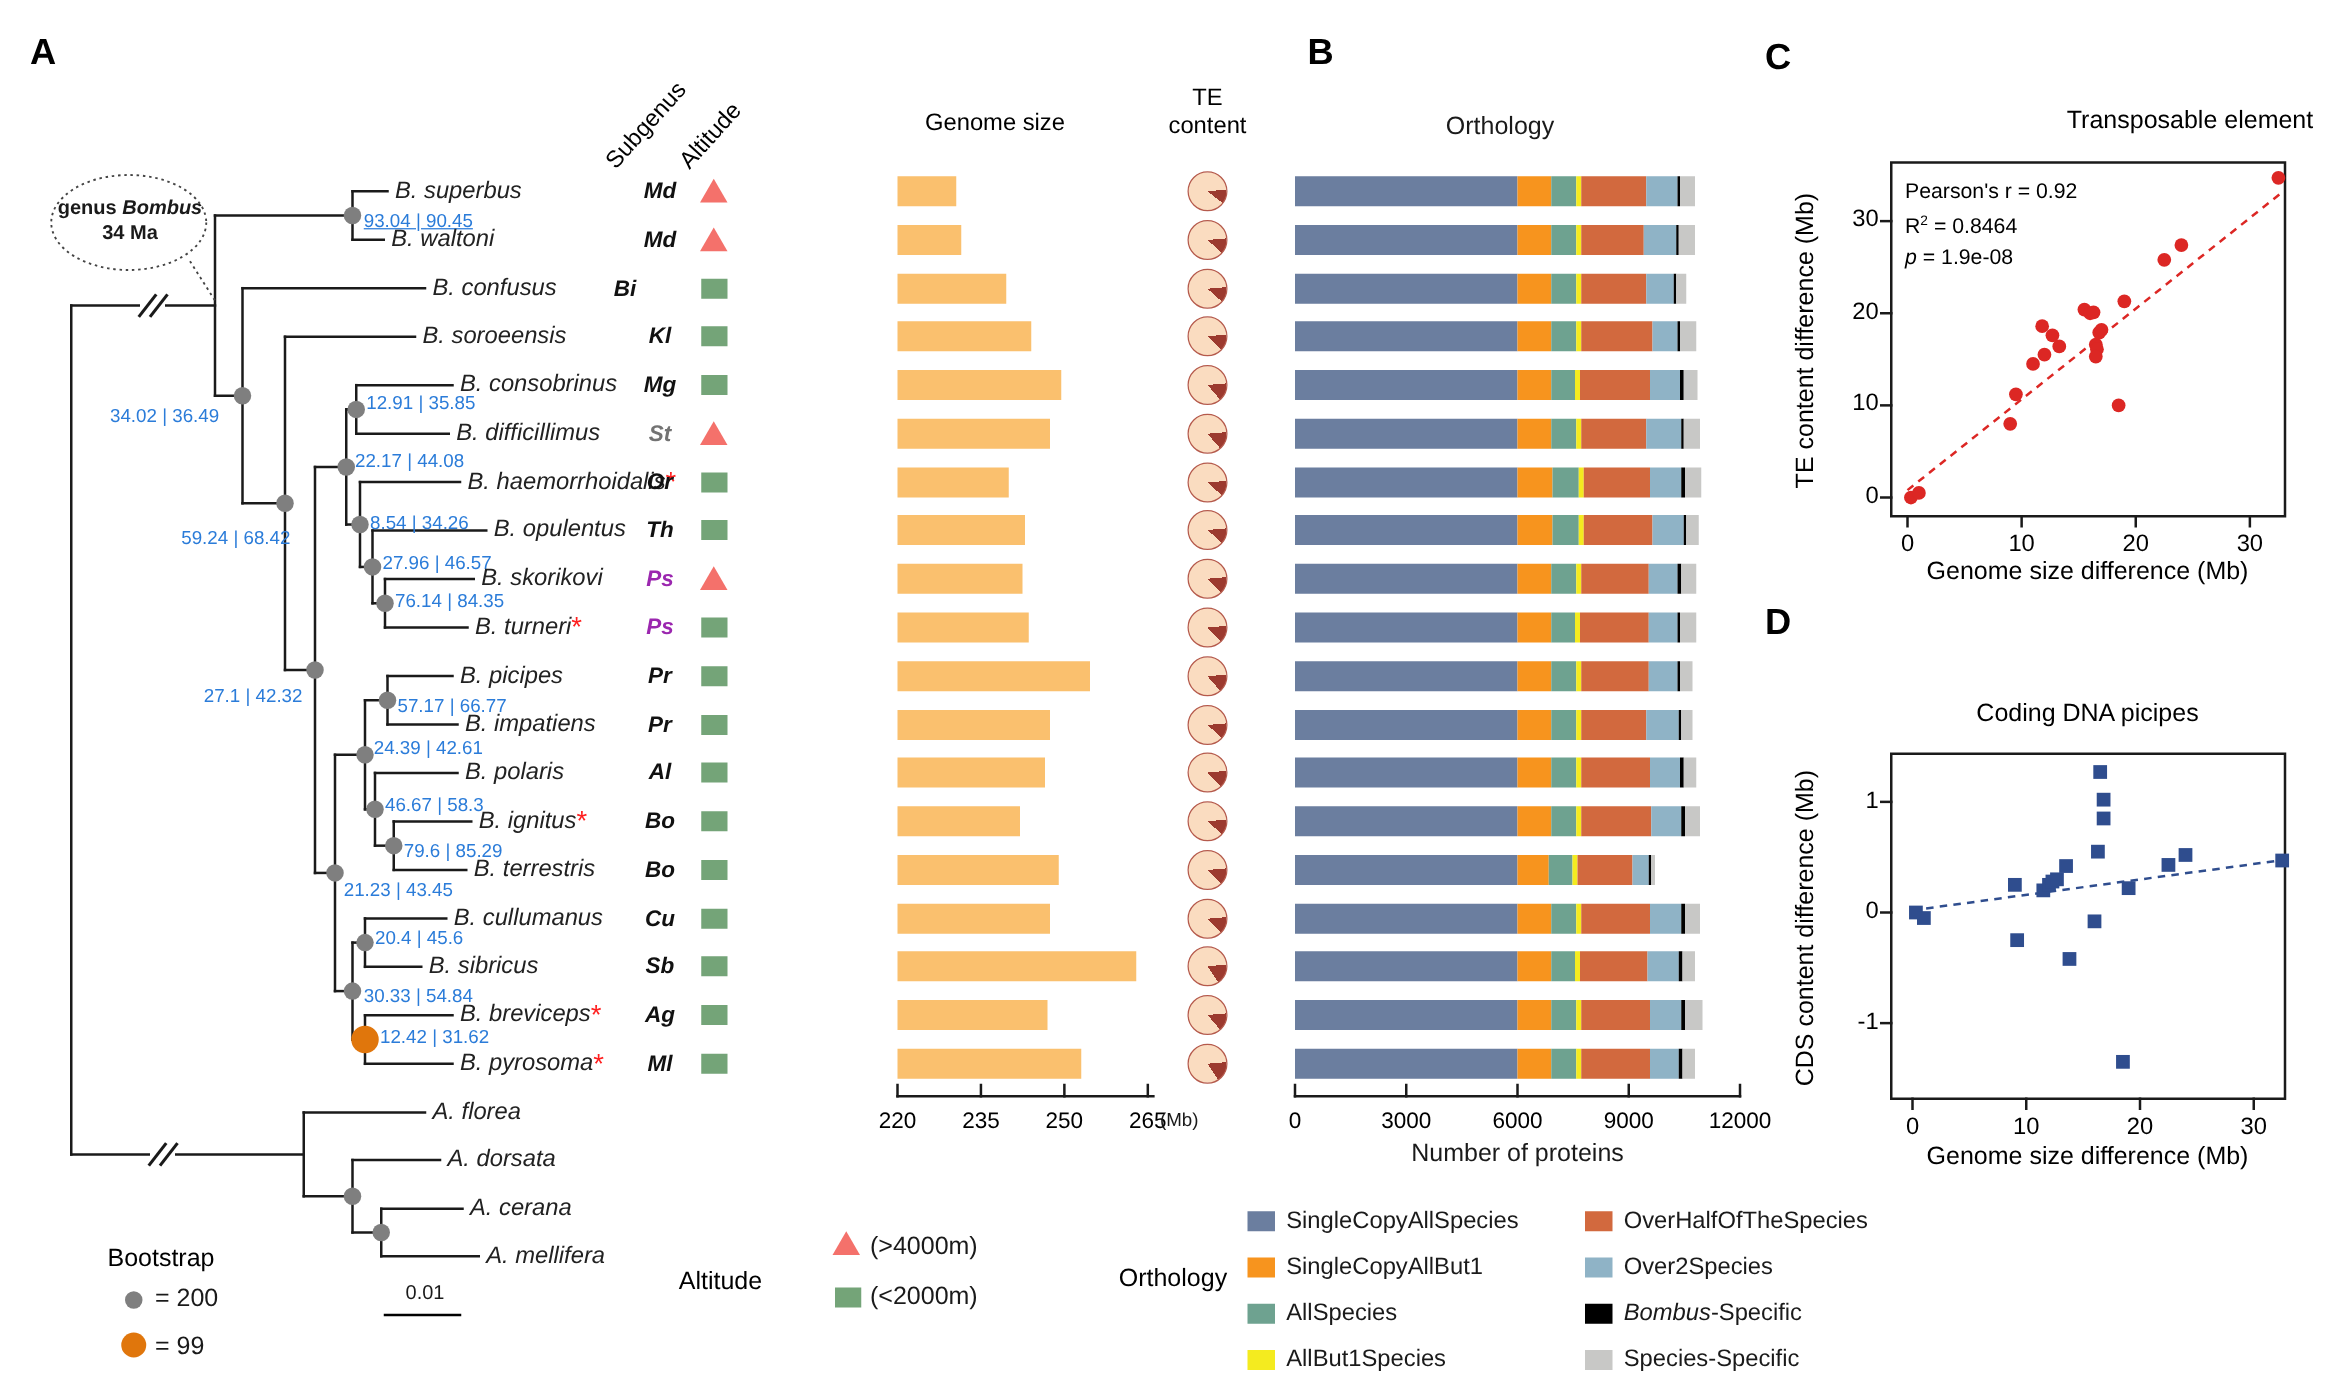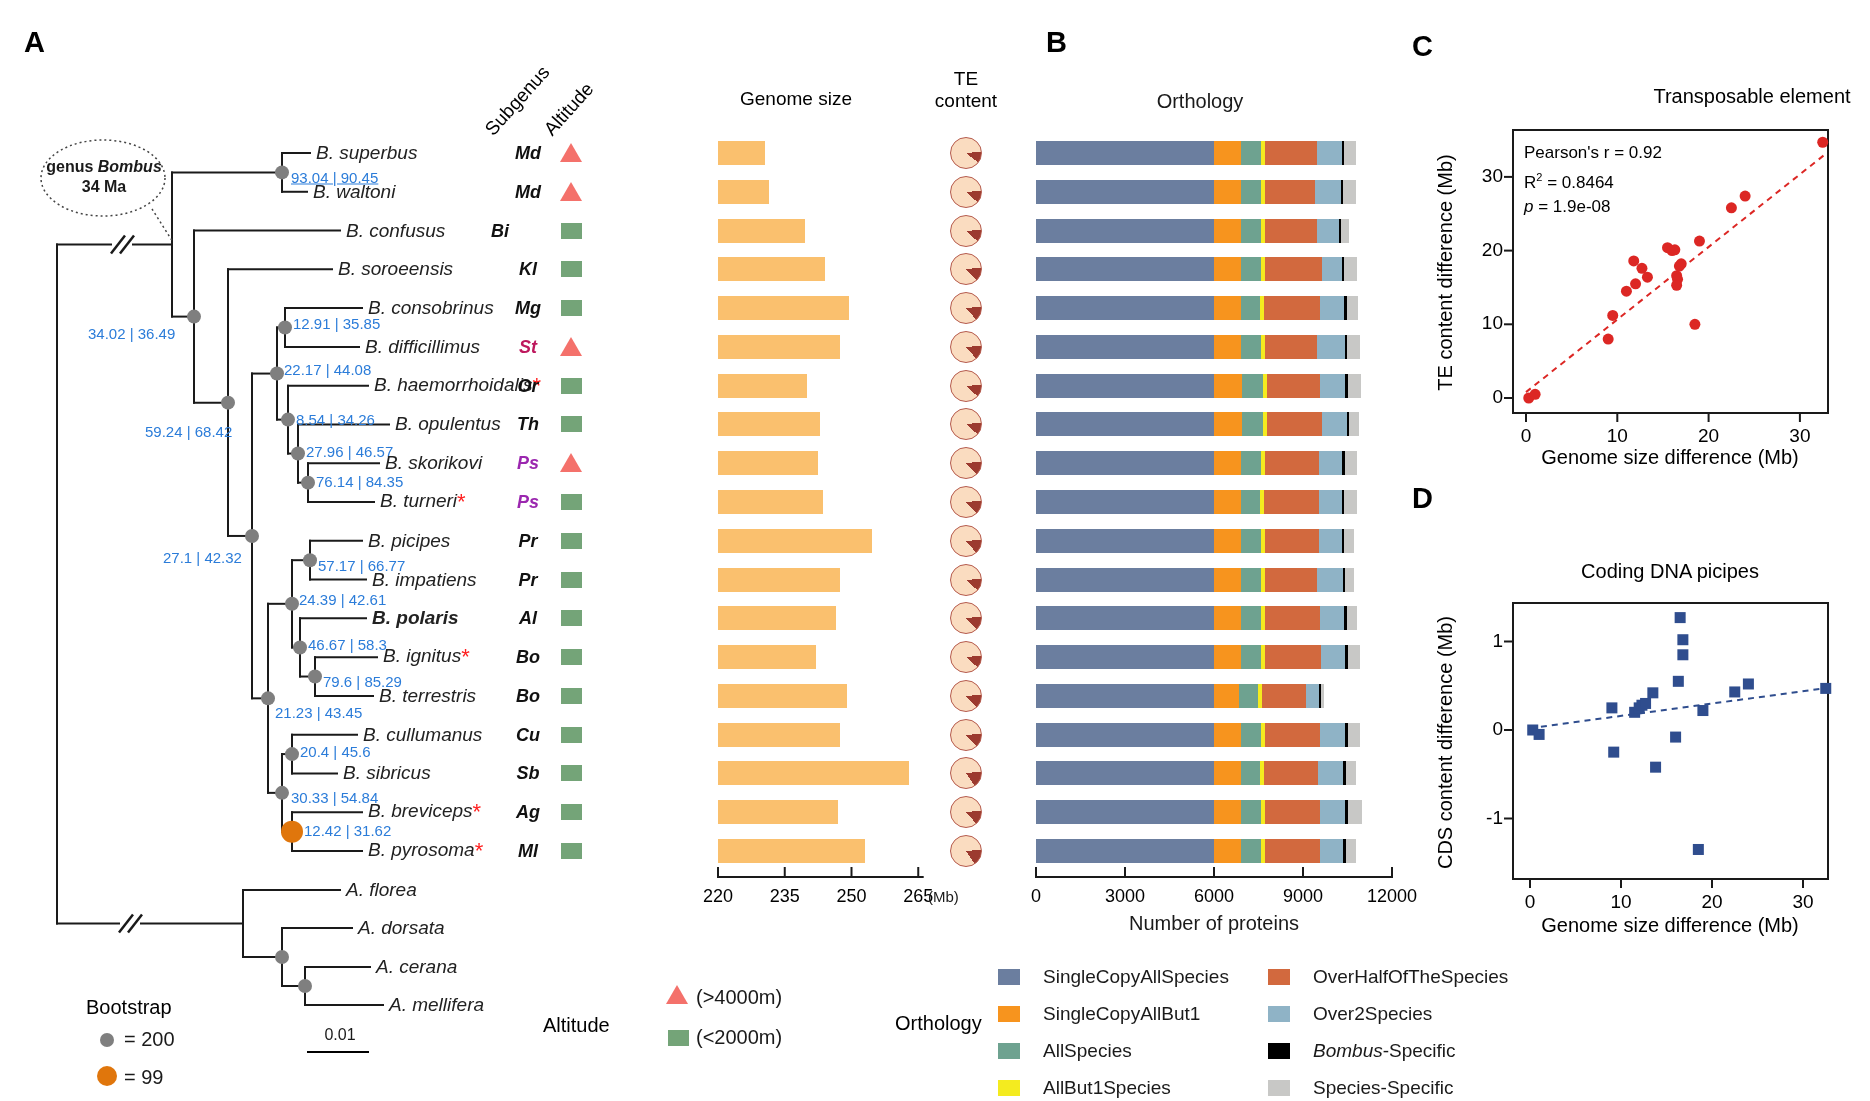--- a/index.html
+++ b/index.html
@@ -17,21 +17,21 @@
   .tri{width:0;height:0;border-left:11px solid transparent;border-right:11px solid transparent;border-bottom:19px solid #F4716B;}
   .sq{width:21px;height:16px;background:#74A478;}
   .gbar{position:absolute;height:24px;background:#FAC06E;}
   .tepie{position:absolute;width:32px;height:32px;border-radius:50%;border:1.6px solid #B55A4C;box-sizing:border-box;}
   .obar{position:absolute;height:24px;display:flex;}
   .obar span{height:100%;display:block;}
   .ticklabel{position:absolute;font-size:18px;color:#000;white-space:nowrap;}
   .axis-label{font-size:20px;color:#000;}
   .stats{position:absolute;font-size:17px;line-height:24px;color:#000;}
   .stats sup{font-size:11px;}
-  .legend-item{display:flex;align-items:center;gap:23px;font-size:19px;white-space:nowrap;}
+  .legend-item{display:flex;align-items:center;gap:9px;font-size:19px;white-space:nowrap;}
   .legend-swatch{width:22px;height:16px;flex:0 0 auto;}
   .bubble-text{position:absolute;left:43px;top:157px;width:122px;text-align:center;font-size:16px;font-weight:bold;line-height:20px;}
   .bootleg{font-size:20px;color:#000;}
 </style>
 </head>
 <body>
 
 <div id="stage">
   <svg id="fig-svg" class="abs" style="left:0;top:0;pointer-events:none" width="1870" height="1101">
       <line x1="57" y1="244.49656249999998" x2="57" y2="923.5" stroke="#1a1a1a" stroke-width="2" stroke-linecap="square"></line>
@@ -243,21 +243,21 @@
       <div class="sp-label" style="position: absolute; left: 346px; top: 230.56px;"><span>B. confusus</span></div>
       <div class="sp-label" style="position: absolute; left: 338px; top: 269.34px;"><span>B. soroeensis</span></div>
       <div class="sp-label" style="position: absolute; left: 368px; top: 308.12px;"><span>B. consobrinus</span></div>
       <div class="sp-label" style="position: absolute; left: 365px; top: 346.9px;"><span>B. difficillimus</span></div>
       <div class="sp-label" style="position: absolute; left: 374px; top: 385.68px;"><span>B. haemorrhoidalis</span><span class="ast">*</span></div>
       <div class="sp-label" style="position: absolute; left: 395px; top: 424.46px;"><span>B. opulentus</span></div>
       <div class="sp-label" style="position: absolute; left: 385px; top: 463.24px;"><span>B. skorikovi</span></div>
       <div class="sp-label" style="position: absolute; left: 380px; top: 502.02px;"><span>B. turneri</span><span class="ast">*</span></div>
       <div class="sp-label" style="position: absolute; left: 368px; top: 540.8px;"><span>B. picipes</span></div>
       <div class="sp-label" style="position: absolute; left: 372px; top: 579.58px;"><span>B. impatiens</span></div>
-      <div class="sp-label" style="position: absolute; left: 372px; top: 618.36px; font-weight: bold;"><span>B. polaris</span></div>
+      <div class="sp-label" style="position: absolute; left: 372px; top: 618.36px;"><span>B. polaris</span></div>
       <div class="sp-label" style="position: absolute; left: 383px; top: 657.14px;"><span>B. ignitus</span><span class="ast">*</span></div>
       <div class="sp-label" style="position: absolute; left: 379px; top: 695.92px;"><span>B. terrestris</span></div>
       <div class="sp-label" style="position: absolute; left: 363px; top: 734.7px;"><span>B. cullumanus</span></div>
       <div class="sp-label" style="position: absolute; left: 343px; top: 773.48px;"><span>B. sibricus</span></div>
       <div class="sp-label" style="position: absolute; left: 368px; top: 812.26px;"><span>B. breviceps</span><span class="ast">*</span></div>
       <div class="sp-label" style="position: absolute; left: 368px; top: 851.04px;"><span>B. pyrosoma</span><span class="ast">*</span></div>
       <div class="sp-label" style="position: absolute; left: 346px; top: 890px;"><span>A. florea</span></div>
       <div class="sp-label" style="position: absolute; left: 358px; top: 928px;"><span>A. dorsata</span></div>
       <div class="sp-label" style="position: absolute; left: 376px; top: 967px;"><span>A. cerana</span></div>
       <div class="sp-label" style="position: absolute; left: 389px; top: 1005px;"><span>A. mellifera</span></div>
@@ -336,21 +336,21 @@
       <div class="obar" style="position: absolute; left: 1036px; top: 296.12px;">
         <span style="width: 178px; background: rgb(107, 126, 159);"></span>
         <span style="width: 26.7px; background: rgb(247, 148, 30);"></span>
         <span style="width: 19.2833px; background: rgb(110, 162, 144);"></span>
         <span style="width: 3.56px; background: rgb(244, 235, 31);"></span>
         <span style="width: 56.3667px; background: rgb(210, 105, 62);"></span>
         <span style="width: 24.3267px; background: rgb(143, 179, 198);"></span>
         <span style="width: 2.37333px; background: rgb(0, 0, 0);"></span>
         <span style="width: 11.8667px; background: rgb(200, 200, 198);"></span>
       </div>
-      <div class="subg" style="position: absolute; left: 498px; top: 346.9px; color: #be185d;">St</div>
+      <div class="subg" style="position: absolute; left: 498px; top: 346.9px; color: #737373;">St</div>
       <div style="position: absolute; left: 555px; top: 336.9px; width: 32px; display: flex; justify-content: center;">
         <div class="tri"></div>
       </div>
       <div class="gbar" style="position: absolute; left: 718px; top: 334.9px; width: 122.375px; background: rgb(250, 192, 110);"></div>
       <div class="tepie" style="position: absolute; left: 950px; top: 330.9px; background: conic-gradient(from 85deg, rgb(156, 58, 47) 0deg, rgb(156, 58, 47) 15%, rgb(250, 220, 192) 15%, rgb(250, 220, 192) 100%); border-color: rgb(181, 90, 76);"></div>
       <div class="obar" style="position: absolute; left: 1036px; top: 334.9px;">
         <span style="width: 178px; background: rgb(107, 126, 159);"></span>
         <span style="width: 26.7px; background: rgb(247, 148, 30);"></span>
         <span style="width: 20.7667px; background: rgb(110, 162, 144);"></span>
         <span style="width: 3.56px; background: rgb(244, 235, 31);"></span>

